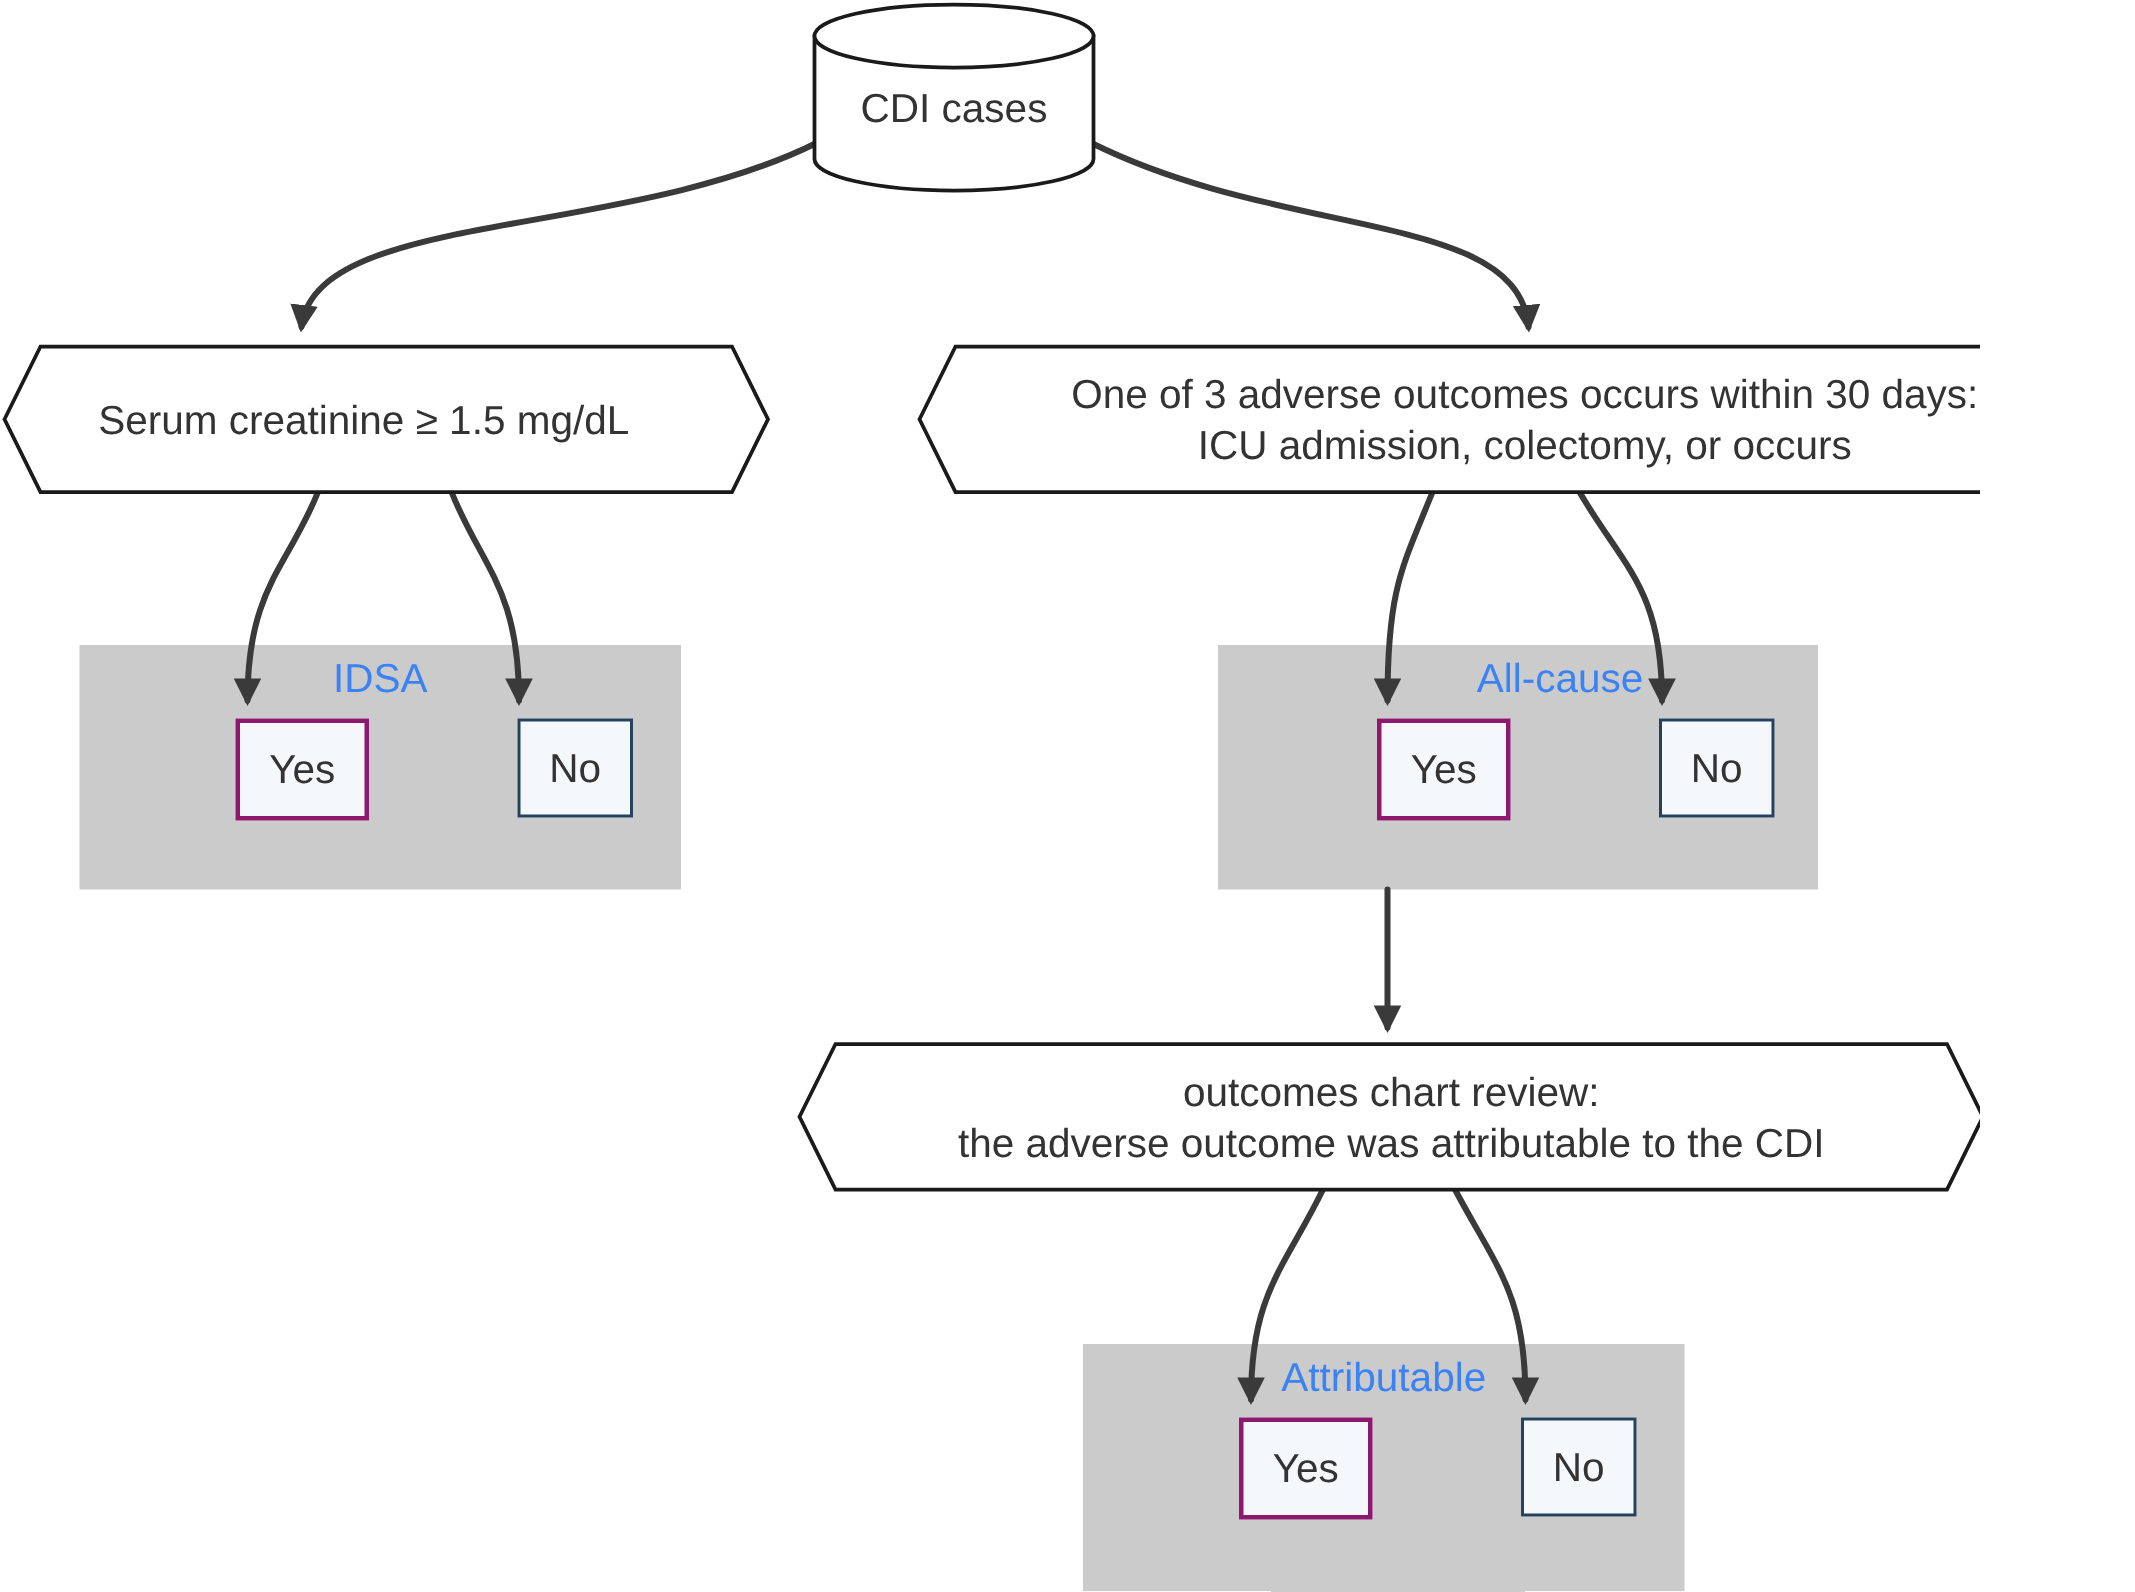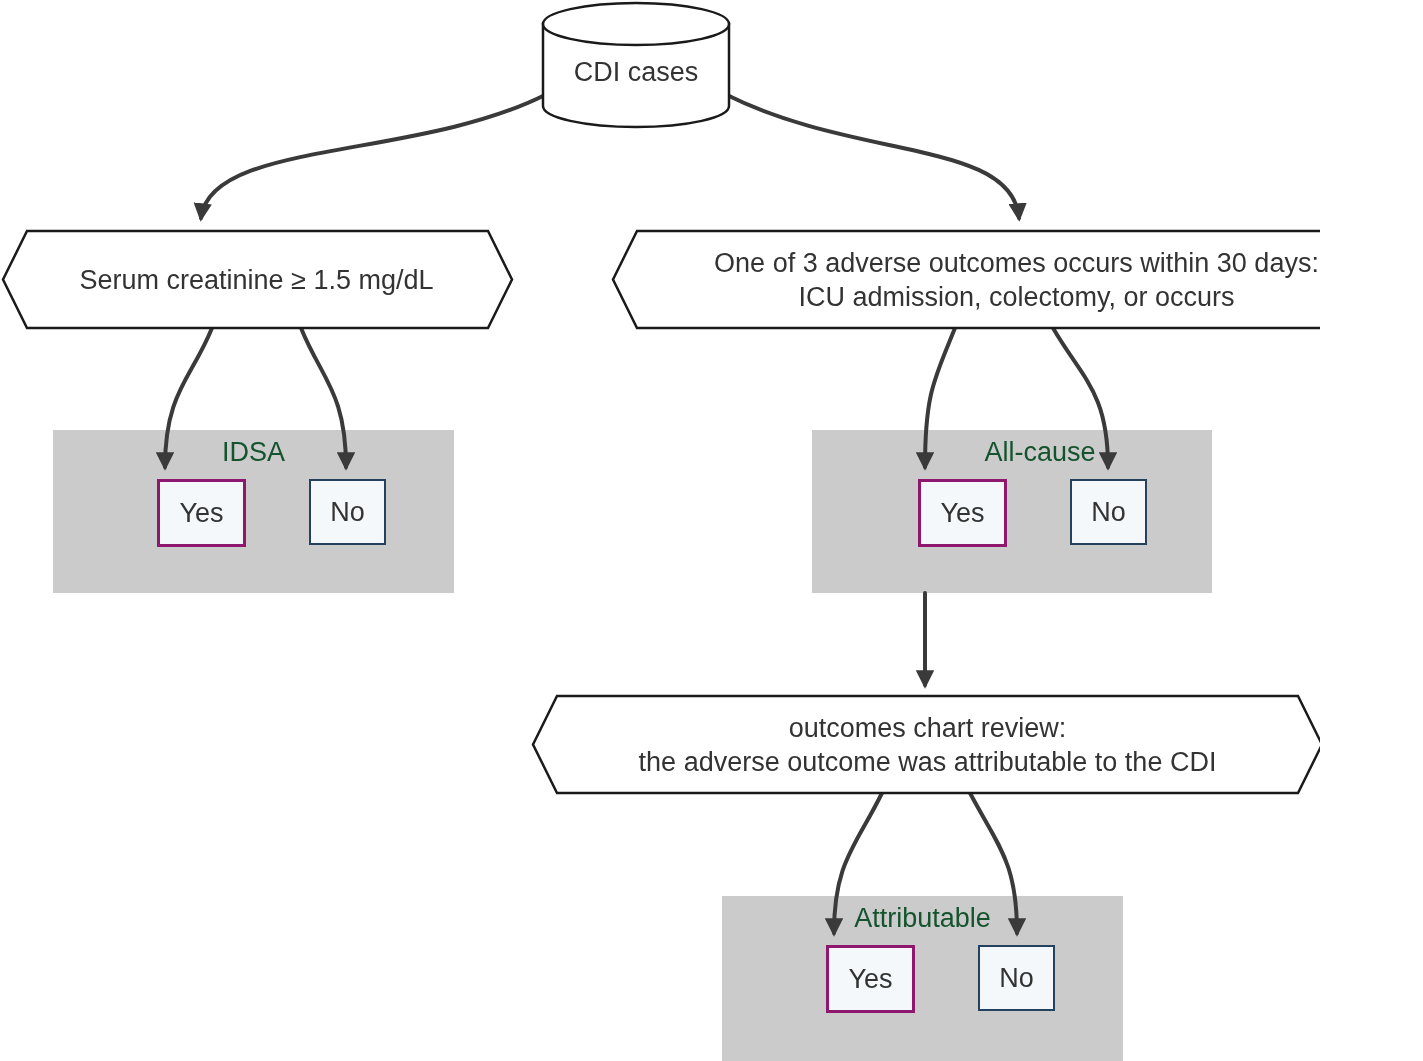--- a/index.html
+++ b/index.html
@@ -37,35 +37,35 @@
     align-items:center;
     font-size:27px;
     color:#333333;
   }
   .grouplabel {
     position:absolute;
     z-index:3;
     text-align:center;
     font-size:27px;
     line-height:30px;
-    color:#14532d;
+    color:#3b82f6;
   }
   .choice {
     position:absolute;
     z-index:3;
     box-sizing:border-box;
     background:#f4f8fb;
     display:flex;
     justify-content:center;
     align-items:center;
     font-size:27px;
     color:#333333;
   }
   .choice.yes { border:3px solid #8e186d;margin-left:36px; }
-  .choice.no  { border:2.5px solid #24425e; }
+  .choice.no  { border:2.5px solid #24425e;margin-left:36px; }
 </style>
 </head>
 <body>
 
 <div id="stage">
 
   <div class="panel" style="left:53px; top:430px; width:401px; height:163px;"></div>
   <div class="panel" style="left:812px; top:430px; width:400px; height:163px;"></div>
   <div class="panel" style="left:722px; top:896px; width:401px; height:165px;"></div>
 
@@ -97,21 +97,21 @@
       <polygon points="3,279.5 27,231 488,231 512,279.5 488,328 27,328"></polygon>
       <polygon points="613,279.5 637,231 1396,231 1420,279.5 1396,328 637,328"></polygon>
       <polygon points="533,744.5 557,696 1298,696 1322,744.5 1298,793 557,793"></polygon>
     </g>
   </svg>
 
   <div class="dblabel" style="left:543px; top:28px; width:186px; height:88px;">
     <span>CDI cases</span>
   </div>
 
-  <div class="hexlabel" style="left:26px; top:231px; width:461px; height:97px;">
+  <div class="hexlabel" style="left:12px; top:231px; width:461px; height:97px;">
     <div>Serum creatinine ≥ 1.5 mg/dL</div>
   </div>
 
   <div class="hexlabel" style="left:637px; top:231px; width:759px; height:97px;">
     <div>One of 3 adverse outcomes occurs within 30 days:</div>
     <div>ICU admission, colectomy, or occurs</div>
   </div>
 
   <div class="hexlabel" style="left:557px; top:696px; width:741px; height:97px;">
     <div>outcomes chart review:</div>

